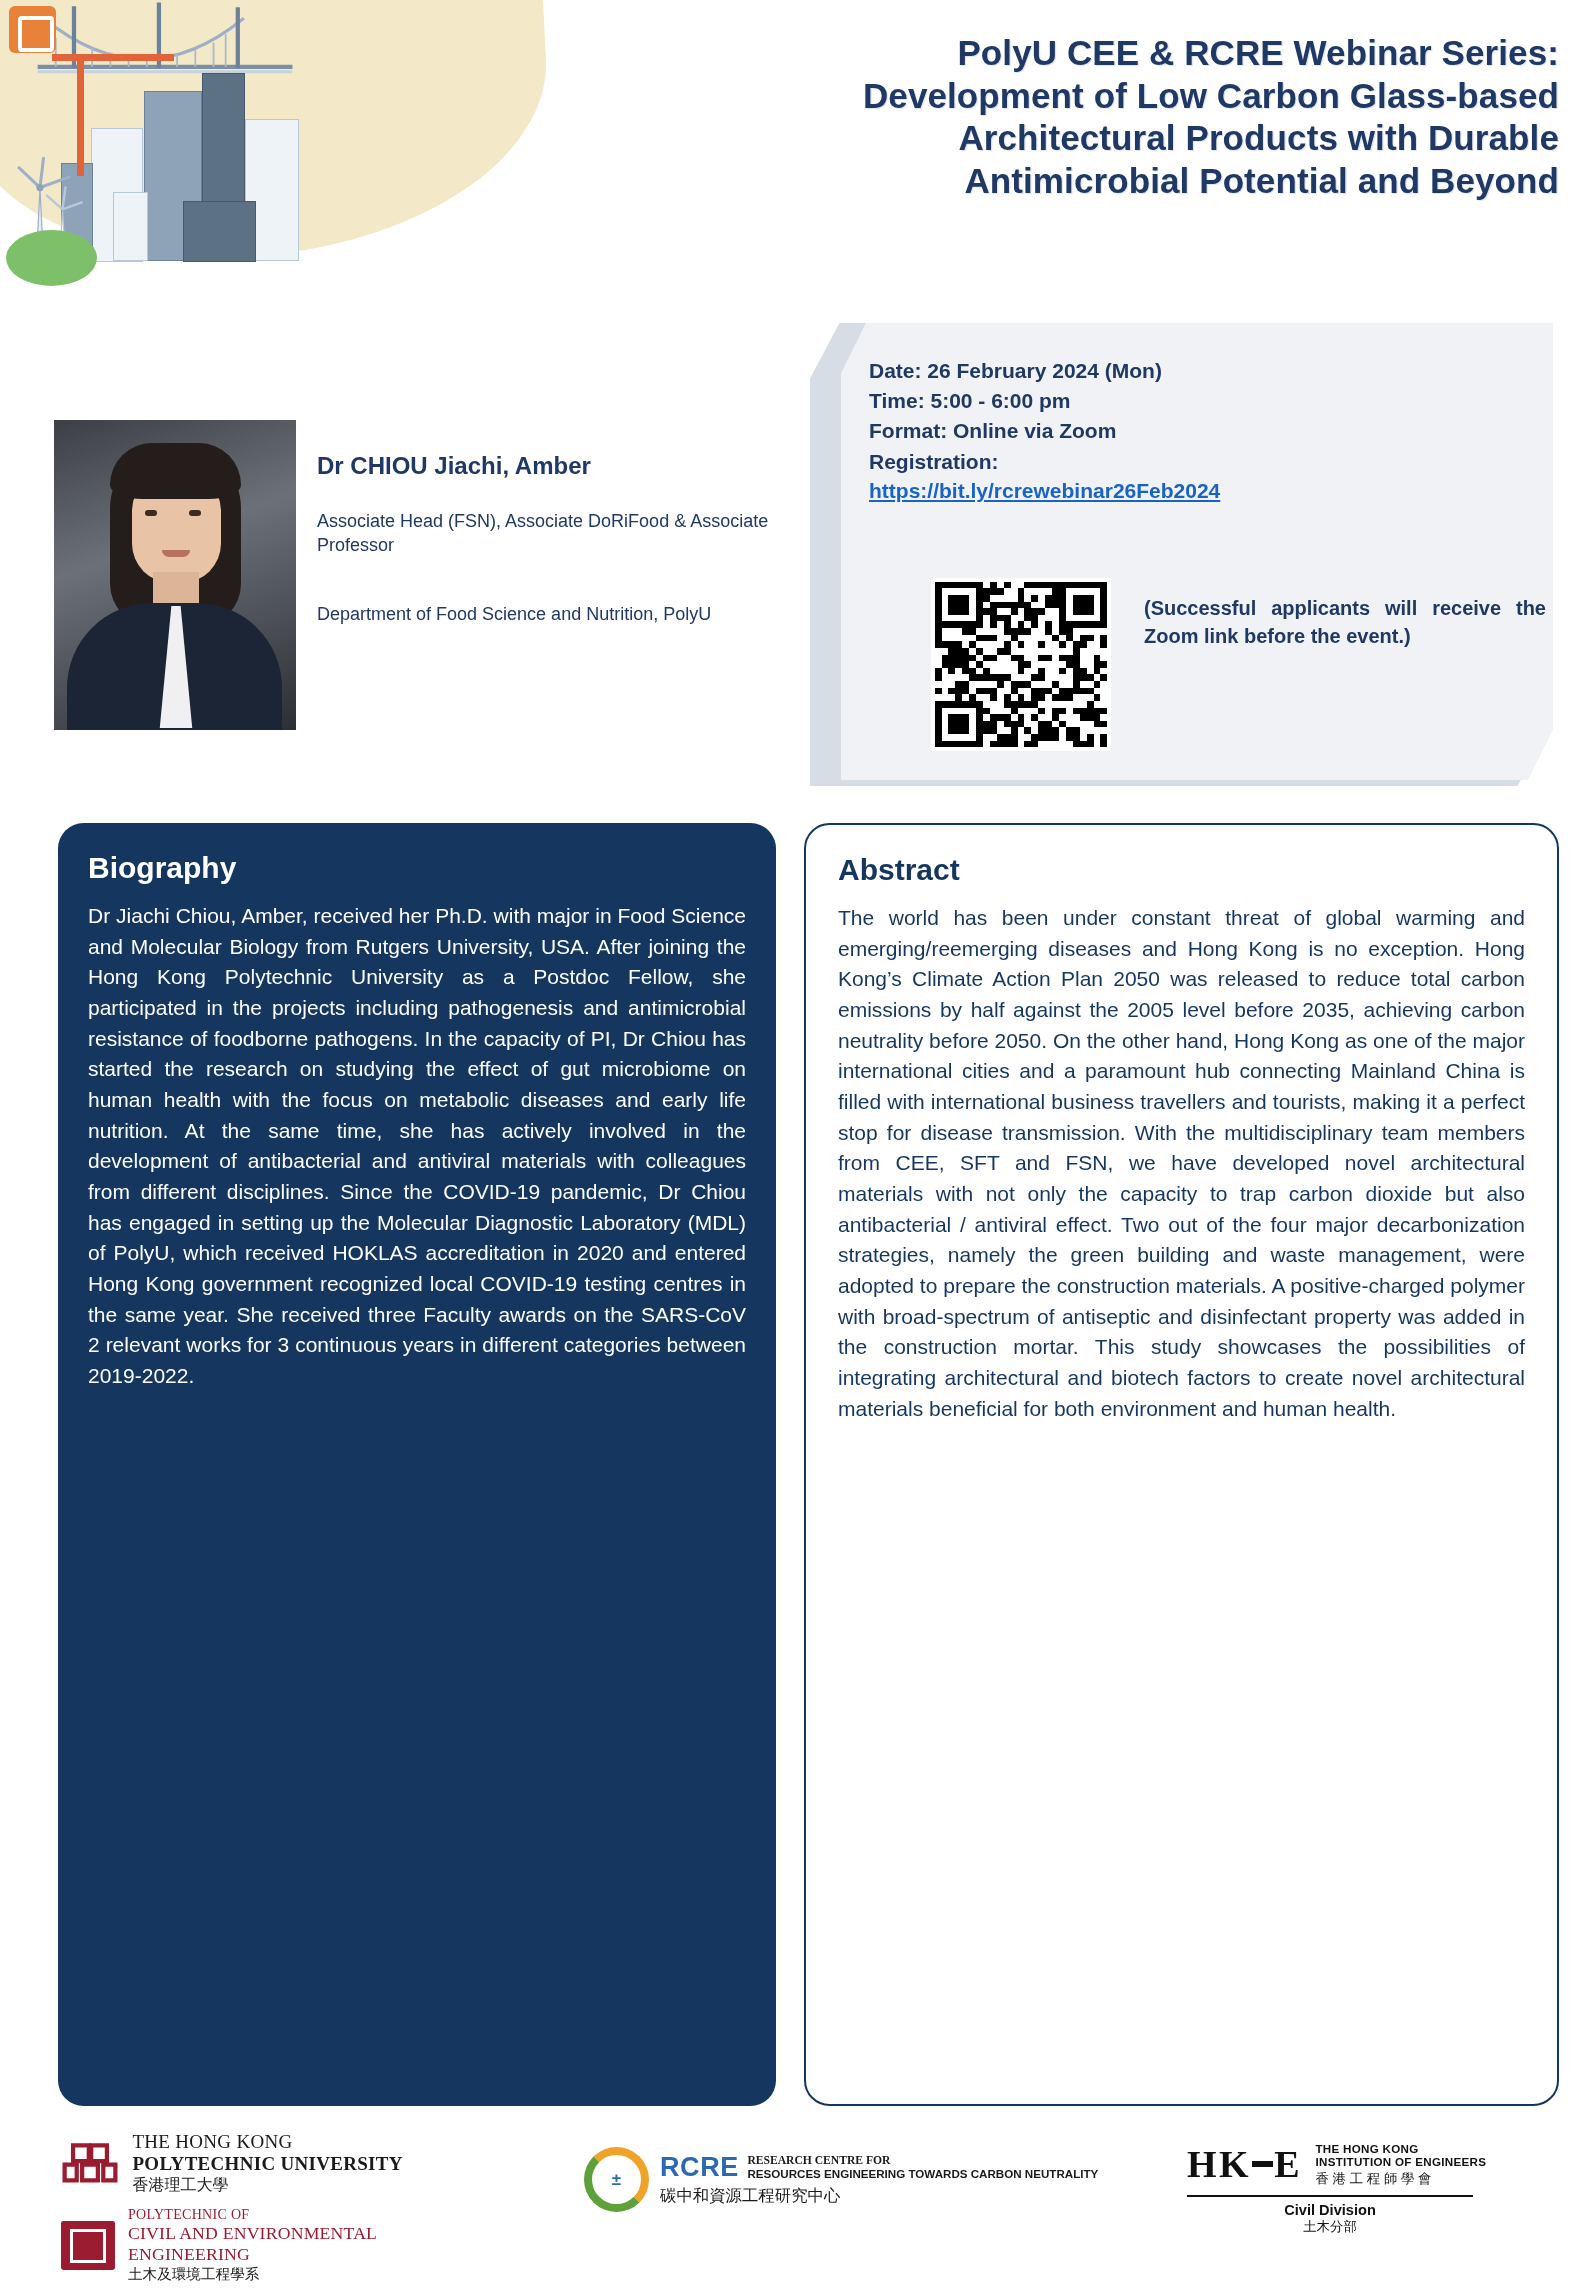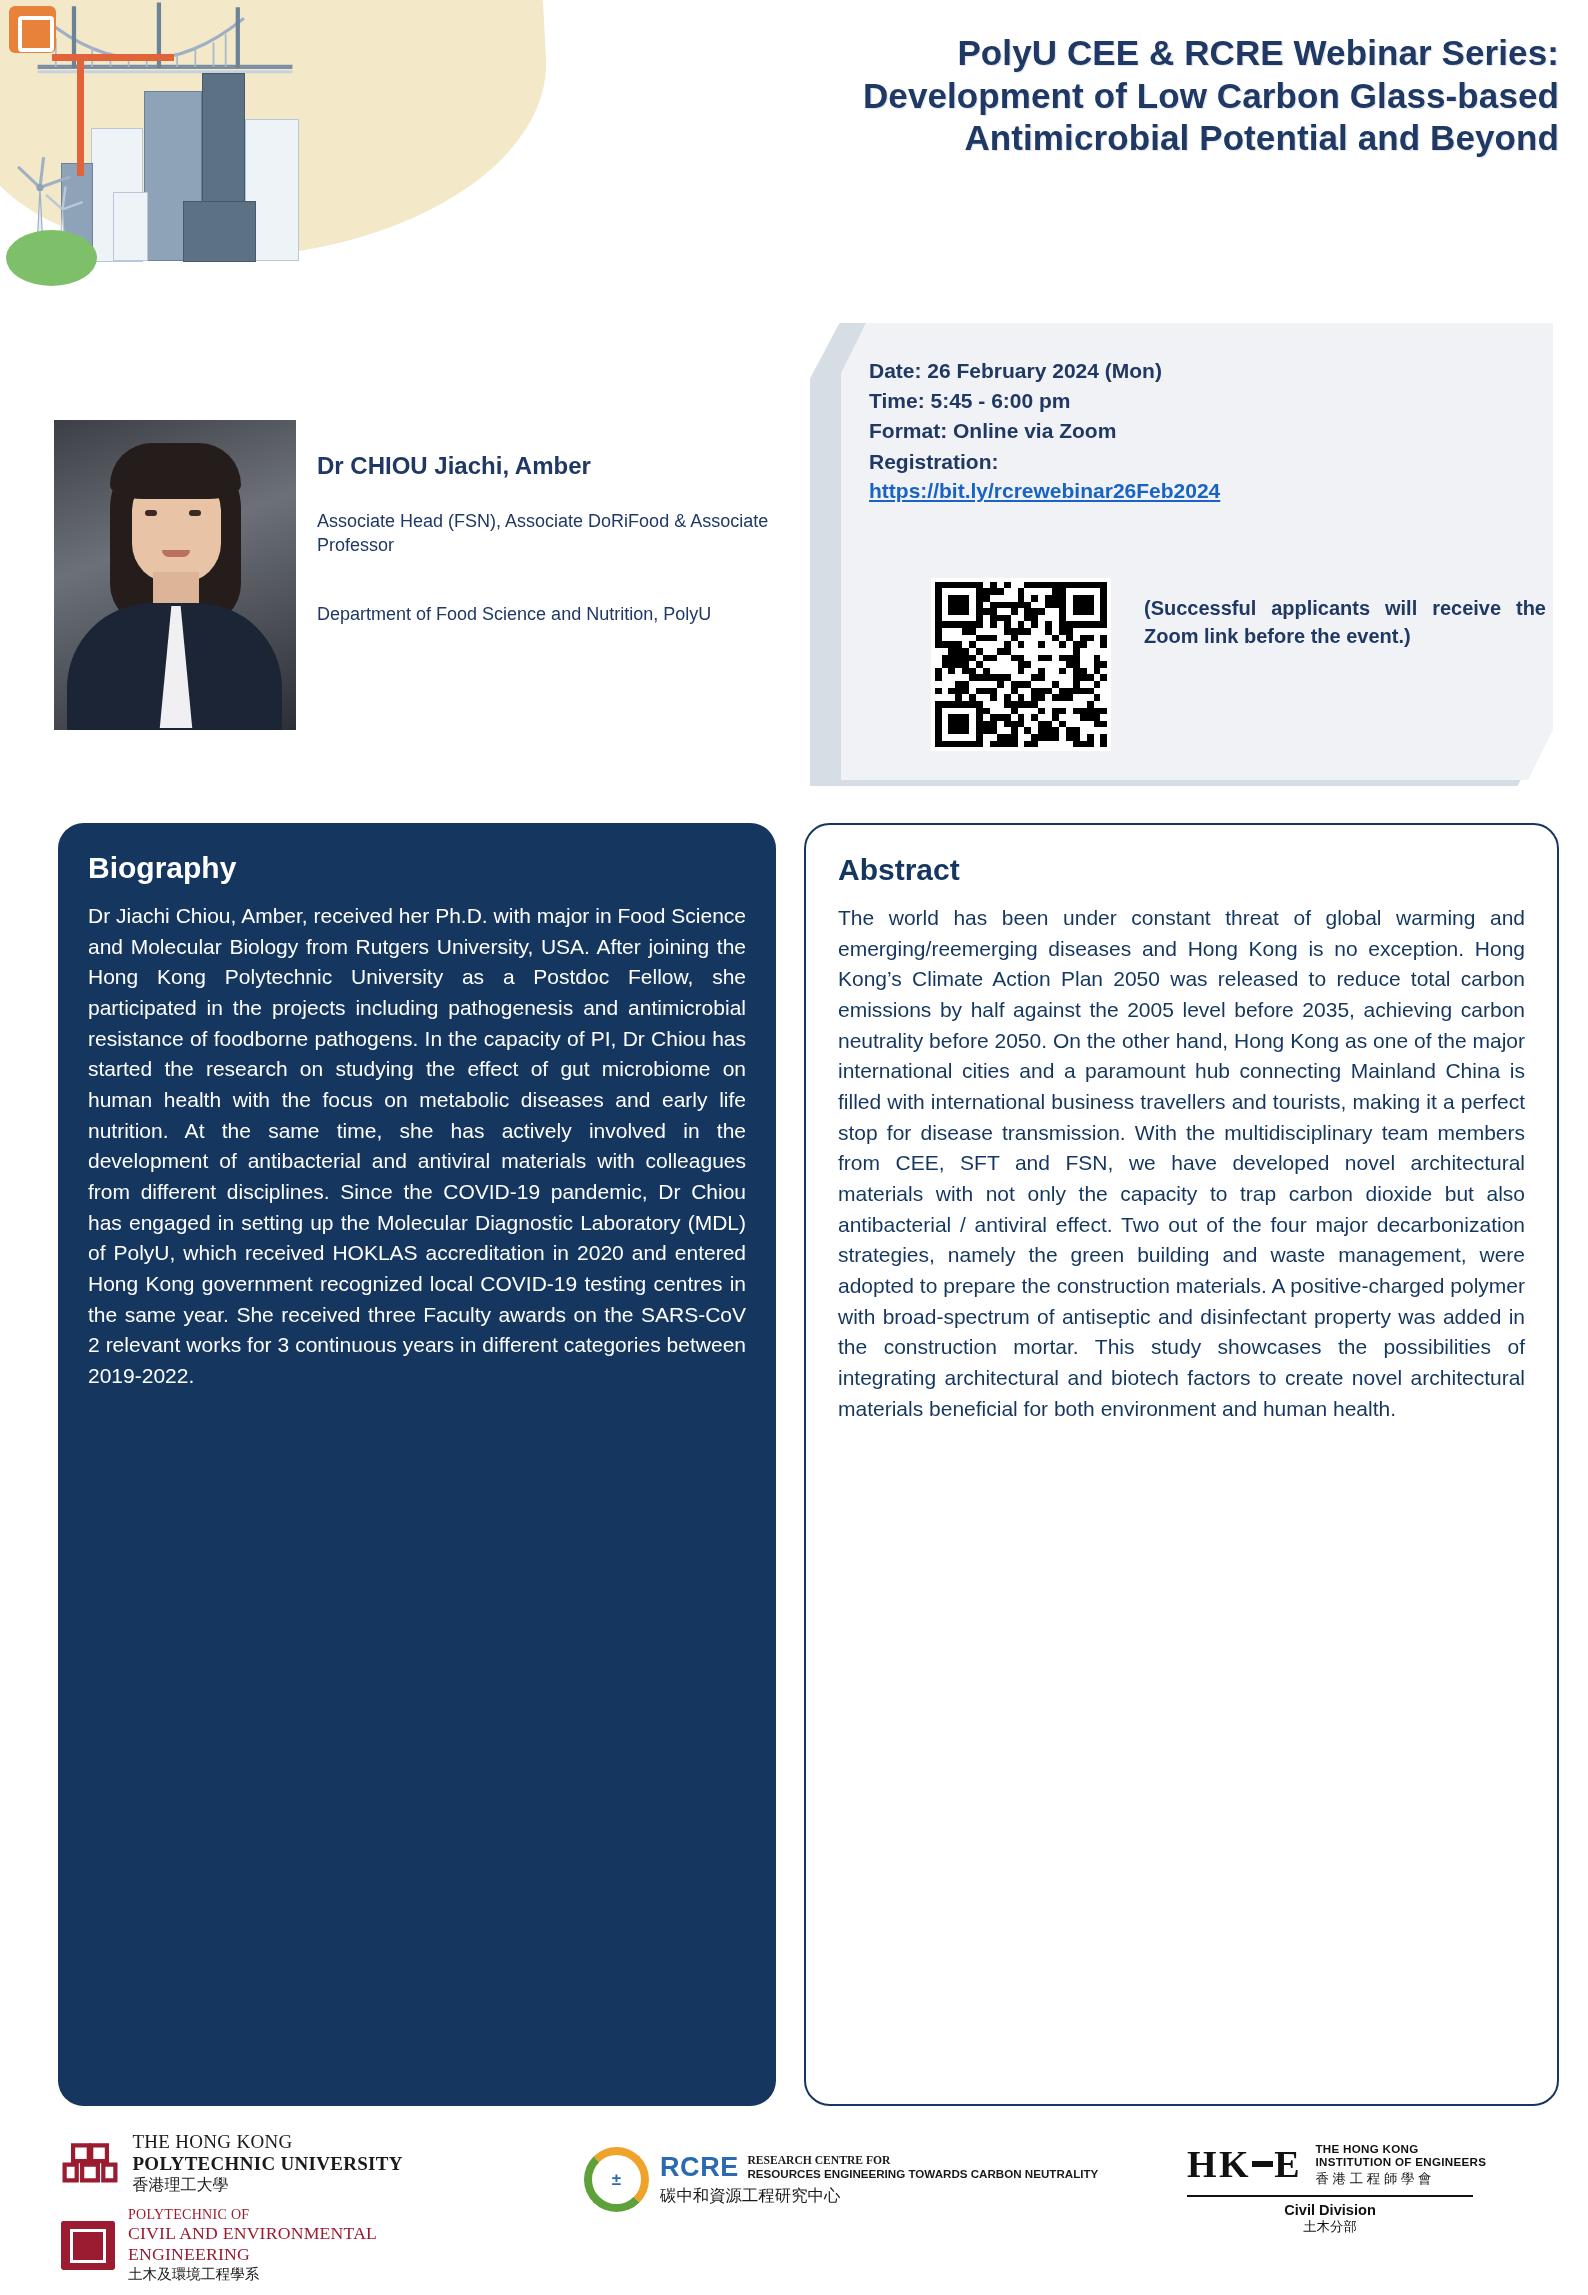--- a/index.html
+++ b/index.html
@@ -245,20 +245,21 @@
     </g>
   </svg>
 
   <div class="grass"></div>
   <div class="logo-corner"></div>
 </div>
 
 <div class="title-block">
   <div>PolyU CEE &amp; RCRE Webinar Series:</div>
   <div>Development of Low Carbon Glass-based</div>
+  <div>Architectural Products with Durable</div>
   <div>Antimicrobial Potential and Beyond</div>
 </div>
 
 <div class="photo">
   <div class="hair"></div>
   <div class="face"></div>
   <div class="hairfront"></div>
   <div class="eye l"></div>
   <div class="eye r"></div>
   <div class="mouth"></div>
@@ -266,21 +267,21 @@
   <div class="shoulders"></div>
   <div class="shirt"></div>
 </div>
 <div class="speaker-name">Dr CHIOU Jiachi, Amber</div>
 <div class="speaker-role">Associate Head (FSN), Associate DoRiFood &amp; Associate Professor</div>
 <div class="speaker-dept">Department of Food Science and Nutrition, PolyU</div>
 
 <div class="info-shadow"></div>
 <div class="info-panel">
   <div class="info-line">Date: 26 February 2024 (Mon)</div>
-  <div class="info-line">Time: 5:45 - 6:00 pm</div>
+  <div class="info-line">Time: 5:00 - 6:00 pm</div>
   <div class="info-line">Format: Online via Zoom</div>
   <div class="info-line">Registration:</div>
   <a class="info-link" href="#">https://bit.ly/rcrewebinar26Feb2024</a>
 </div>
 
 <div class="qr">
   <div class="qr-grid" id="qrgrid">
       <div></div>
       <div></div>
       <div></div>

